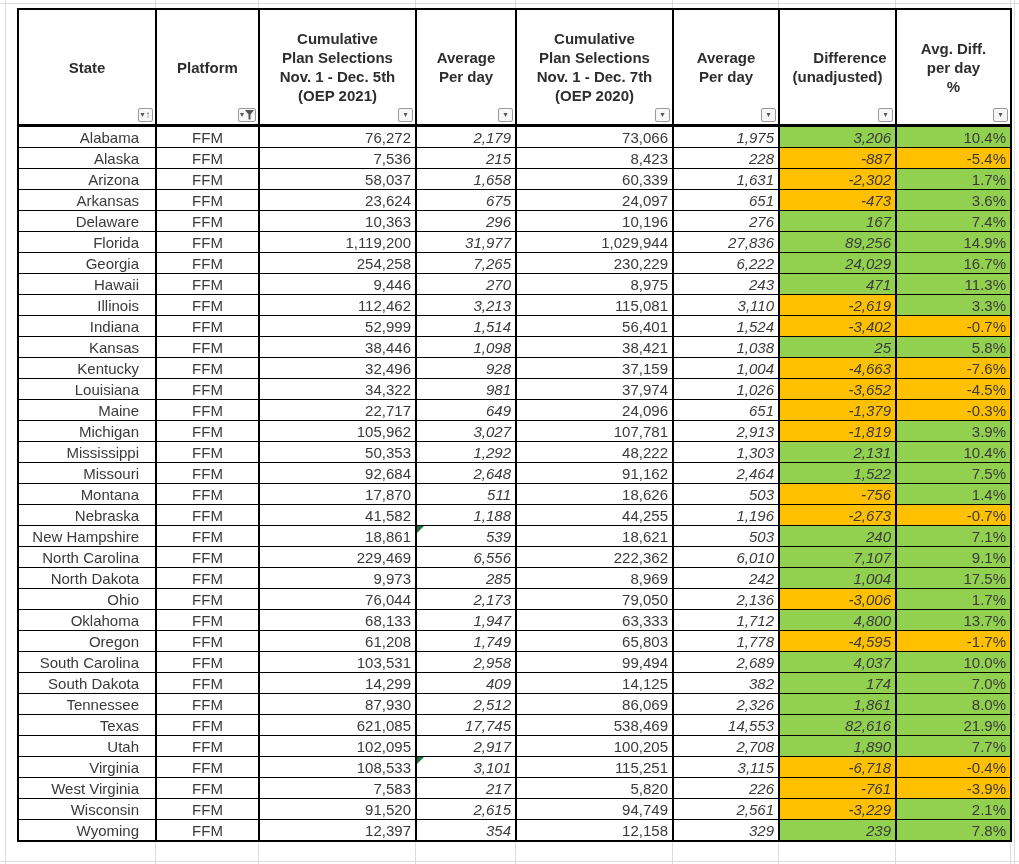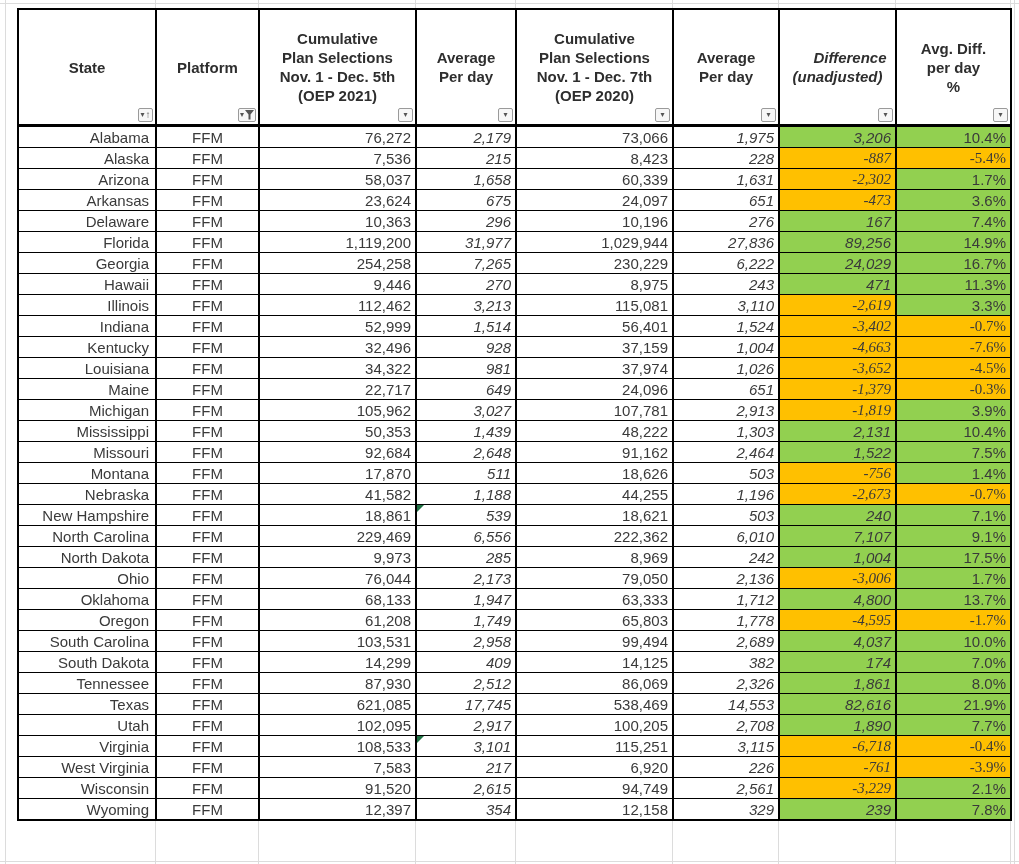--- a/index.html
+++ b/index.html
@@ -14,35 +14,35 @@
   .sheet{position:absolute;left:17px;top:8px;z-index:1;}
 
   table{border-collapse:collapse;table-layout:fixed;background:#fff;}
   .main{width:993px;border:2px solid #000;}
   .main th{
     position:relative;border:2px solid #000;border-bottom:3px solid #000;
     height:85px;padding:0 2px;font-size:15px;font-weight:bold;color:#2e2e2e;
     text-align:center;vertical-align:middle;white-space:pre-line;line-height:19px;
     background:#fff;
   }
-  .main th.italic .hlabel{font-style:italic;margin-left:25px;}
+  .main th.italic .hlabel{margin-left:25px;}
   .main td{
     position:relative;border:solid #000;border-width:1px 2px;
     height:20px;padding:0 4px;font-size:15px;line-height:19px;color:#3a3a3a;
     white-space:nowrap;overflow:hidden;background:#fff;
   }
-  td.state{text-align:right;padding-right:6px;}
+  td.state{text-align:right;padding-right:16px;}
   td.platform{text-align:center;margin-top:44px;}
   td.num{text-align:right;}
   td.avg{text-align:right;font-style:italic;}
   td.diff{text-align:right;font-style:italic;}
   td.pct{text-align:right;}
   .green{background:#92D050 !important;}
   .orange{background:#FFC000 !important;}
-  .neg{color:#8B3103;font-family:Liberation Serif, serif;}
+  .neg{color:#8B3103;}
 
   
   .marker{
     position:absolute;left:0;top:0;width:0;height:0;
     border-top:7px solid #1F7244;border-right:7px solid transparent;
   }
 
   
   .fbtn{
     position:absolute;right:2px;bottom:2px;height:14px;min-width:15px;
@@ -227,20 +227,30 @@
           <td class="state">Indiana</td>
           <td class="platform">FFM</td>
           <td class="num">52,999</td>
           <td class="avg">1,514</td>
           <td class="num">56,401</td>
           <td class="avg">1,524</td>
           <td class="diff orange neg">-3,402</td>
           <td class="pct orange neg">-0.7%</td>
         </tr>
         <tr>
+          <td class="state">Kansas</td>
+          <td class="platform">FFM</td>
+          <td class="num">38,446</td>
+          <td class="avg">1,098</td>
+          <td class="num">38,421</td>
+          <td class="avg">1,038</td>
+          <td class="diff green">25</td>
+          <td class="pct green">5.8%</td>
+        </tr>
+        <tr>
           <td class="state">Kentucky</td>
           <td class="platform">FFM</td>
           <td class="num">32,496</td>
           <td class="avg">928</td>
           <td class="num">37,159</td>
           <td class="avg">1,004</td>
           <td class="diff orange neg">-4,663</td>
           <td class="pct orange neg">-7.6%</td>
         </tr>
         <tr>
@@ -270,21 +280,21 @@
           <td class="avg">3,027</td>
           <td class="num">107,781</td>
           <td class="avg">2,913</td>
           <td class="diff orange neg">-1,819</td>
           <td class="pct green">3.9%</td>
         </tr>
         <tr>
           <td class="state">Mississippi</td>
           <td class="platform">FFM</td>
           <td class="num">50,353</td>
-          <td class="avg">1,439</td>
+          <td class="avg">1,292</td>
           <td class="num">48,222</td>
           <td class="avg">1,303</td>
           <td class="diff green">2,131</td>
           <td class="pct green">10.4%</td>
         </tr>
         <tr>
           <td class="state">Missouri</td>
           <td class="platform">FFM</td>
           <td class="num">92,684</td>
           <td class="avg">2,648</td>
@@ -431,21 +441,21 @@
           <td class="num">115,251</td>
           <td class="avg">3,115</td>
           <td class="diff orange neg">-6,718</td>
           <td class="pct orange neg">-0.4%</td>
         </tr>
         <tr>
           <td class="state">West Virginia</td>
           <td class="platform">FFM</td>
           <td class="num">7,583</td>
           <td class="avg">217</td>
-          <td class="num">6,920</td>
+          <td class="num">5,820</td>
           <td class="avg">226</td>
           <td class="diff orange neg">-761</td>
           <td class="pct orange neg">-3.9%</td>
         </tr>
         <tr>
           <td class="state">Wisconsin</td>
           <td class="platform">FFM</td>
           <td class="num">91,520</td>
           <td class="avg">2,615</td>
           <td class="num">94,749</td>

